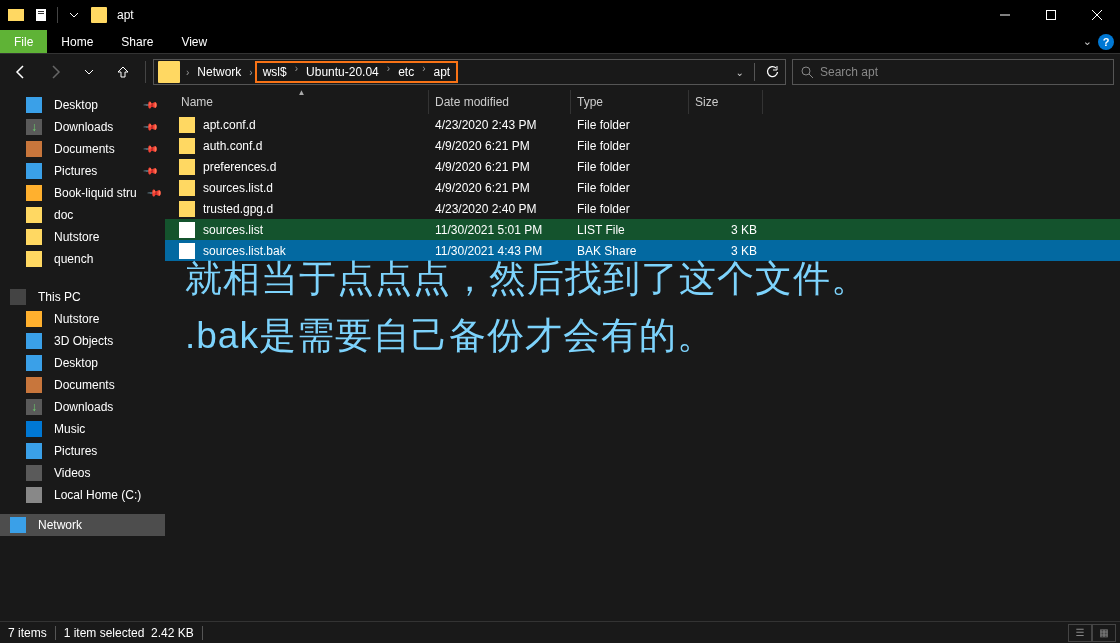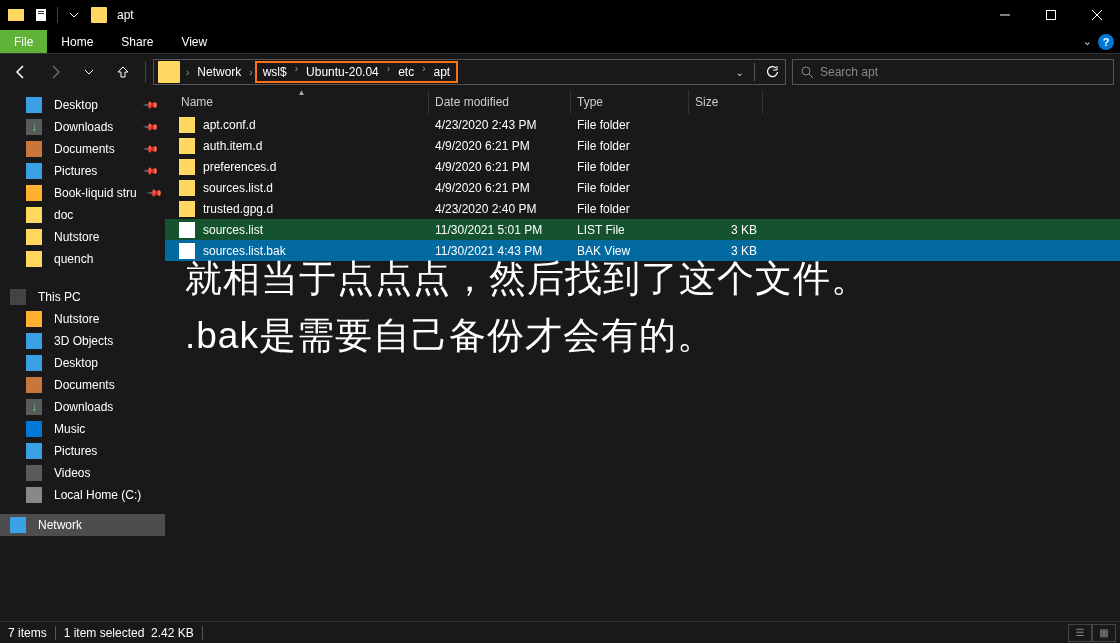--- a/index.html
+++ b/index.html
@@ -66,21 +66,21 @@
 .row{height:21px;display:flex;align-items:center;padding-left:14px;color:#fff;font-size:12px}
 .row.sel{background:#14532d}
 .row.sel2{background:#0369a1}
 .row-icon{width:16px;height:16px;margin-right:8px}
 .ri-folder{background:#ffd862}
 .ri-file{background:#fff}
 .rc-name{width:232px;overflow:hidden;white-space:nowrap}
 .rc-date{width:142px}
 .rc-type{width:118px}
 .rc-size{width:68px;text-align:right;padding-right:6px}
-.annotation{position:absolute;left:20px;top:160px;color:#ffffff;font-size:37px;font-family:"Microsoft YaHei","SimSun",sans-serif;line-height:1.55;letter-spacing:1px}
+.annotation{position:absolute;left:20px;top:160px;color:#7dd3fc;font-size:37px;font-family:"Microsoft YaHei","SimSun",sans-serif;line-height:1.55;letter-spacing:1px}
 .statusbar{position:absolute;bottom:0;left:0;right:0;height:22px;background:#191919;border-top:1px solid #333;display:flex;align-items:center;padding-left:8px;color:#fff;font-size:12px;gap:0}
 .status-sep{width:1px;height:14px;background:#555;margin:0 8px}
 .status-right{margin-left:auto;display:flex;align-items:center;padding-right:4px}
 .view-btn{width:24px;height:18px;border:1px solid #444;display:flex;align-items:center;justify-content:center;color:#888;font-size:10px}
 svg{display:block}
 </style>
 </head>
 <body>
 
 <div class="titlebar">
@@ -295,21 +295,21 @@
     <div class="rows" id="rows">
         <div class="row ">
           <div class="row-icon ri-folder"></div>
           <div class="rc-name">apt.conf.d</div>
           <div class="rc-date">4/23/2020 2:43 PM</div>
           <div class="rc-type">File folder</div>
           <div class="rc-size"></div>
         </div>
         <div class="row ">
           <div class="row-icon ri-folder"></div>
-          <div class="rc-name">auth.item.d</div>
+          <div class="rc-name">auth.conf.d</div>
           <div class="rc-date">4/9/2020 6:21 PM</div>
           <div class="rc-type">File folder</div>
           <div class="rc-size"></div>
         </div>
         <div class="row ">
           <div class="row-icon ri-folder"></div>
           <div class="rc-name">preferences.d</div>
           <div class="rc-date">4/9/2020 6:21 PM</div>
           <div class="rc-type">File folder</div>
           <div class="rc-size"></div>
@@ -332,21 +332,21 @@
           <div class="row-icon ri-file"></div>
           <div class="rc-name">sources.list</div>
           <div class="rc-date">11/30/2021 5:01 PM</div>
           <div class="rc-type">LIST File</div>
           <div class="rc-size">3 KB</div>
         </div>
         <div class="row sel2">
           <div class="row-icon ri-file"></div>
           <div class="rc-name">sources.list.bak</div>
           <div class="rc-date">11/30/2021 4:43 PM</div>
-          <div class="rc-type">BAK View</div>
+          <div class="rc-type">BAK Share</div>
           <div class="rc-size">3 KB</div>
         </div>
       </div>
     <div class="annotation">
       <div>就相当于点点点，然后找到了这个文件。</div>
       <div>.bak是需要自己备份才会有的。</div>
     </div>
   </div>
 </div>
 

